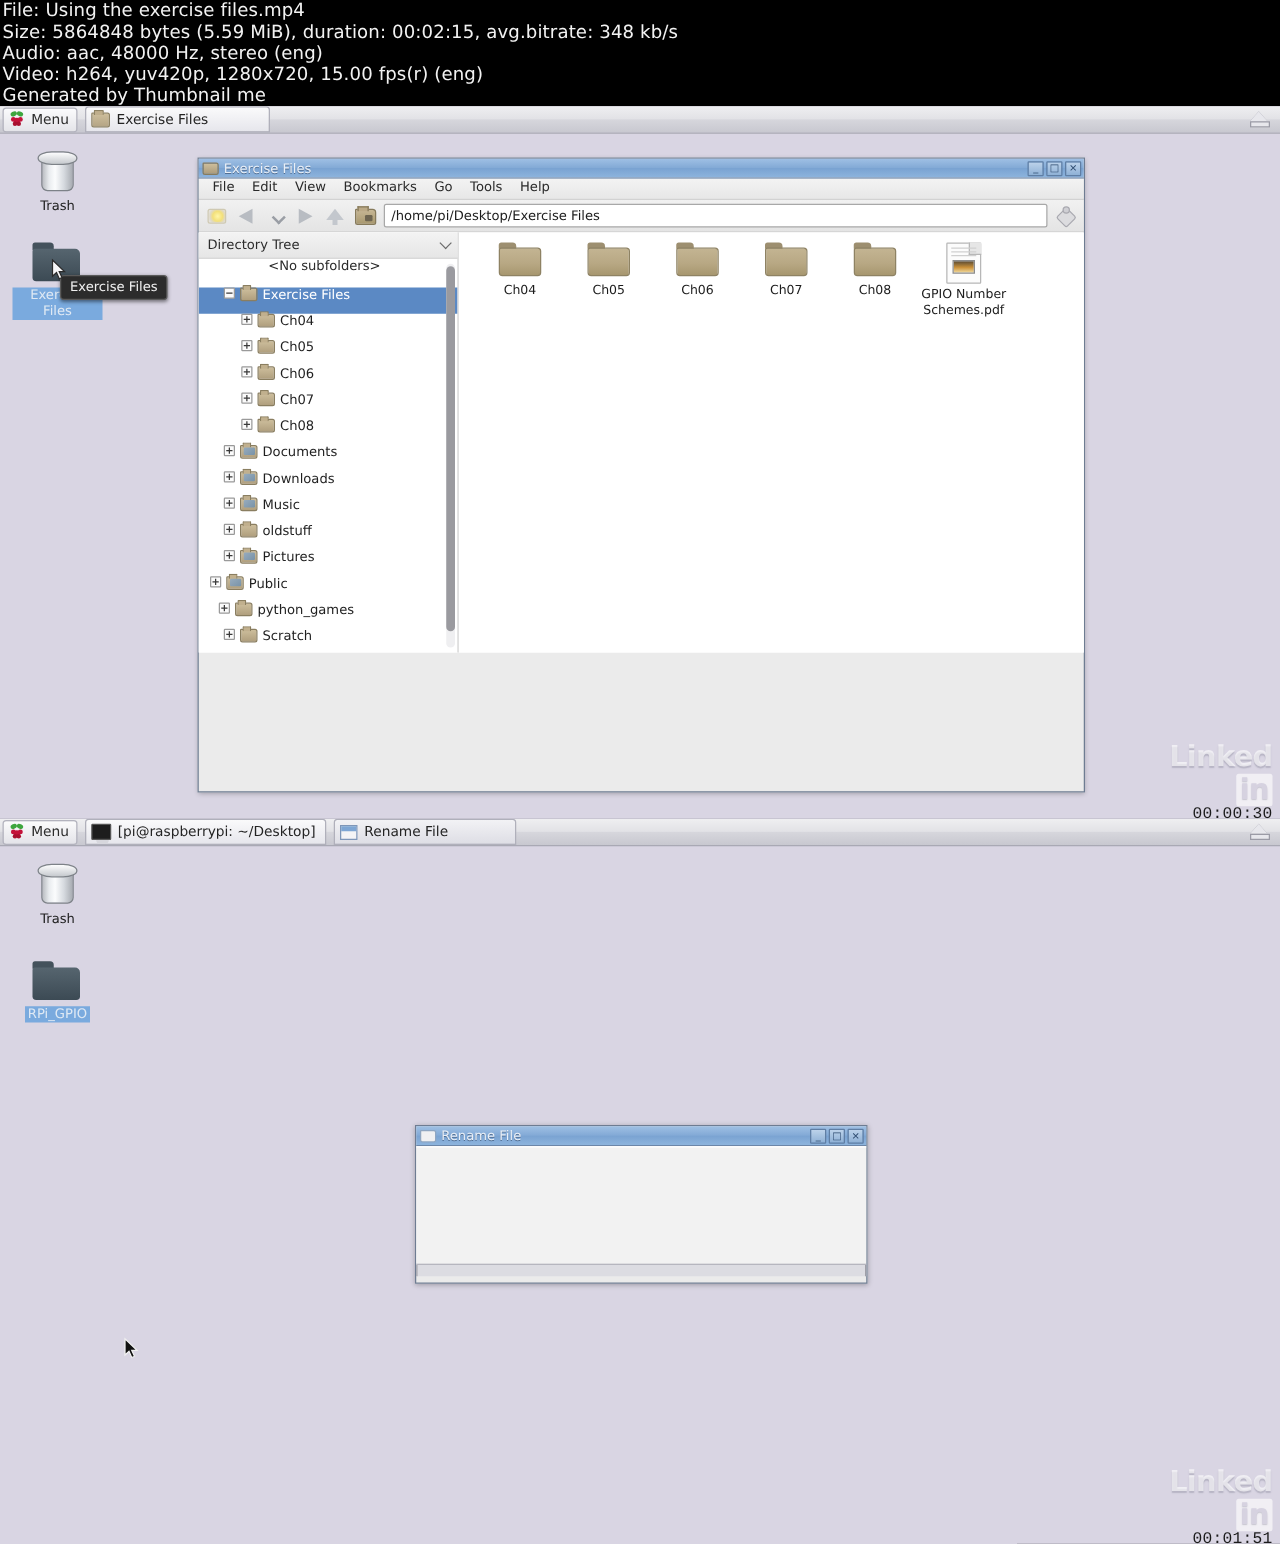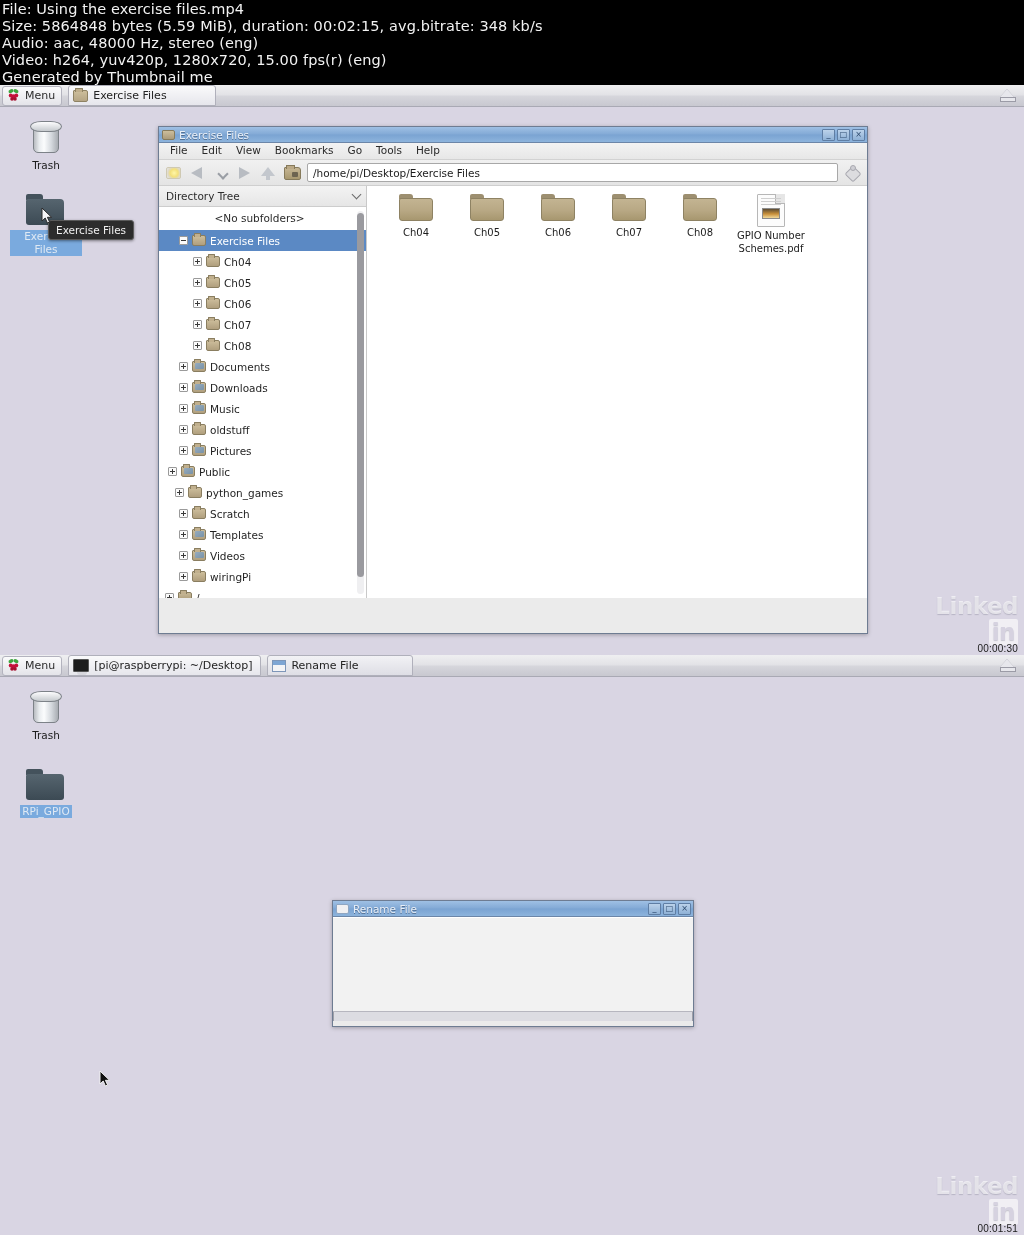--- a/index.html
+++ b/index.html
@@ -263,21 +263,21 @@
     border-bottom: 1px solid #cdcdcd;
     font-size: 10.5px; color: #2c2c2c;
   }
   .tree-head .chev {
     width: 7px; height: 7px; border-right: 1.6px solid #6a6a6a; border-bottom: 1.6px solid #6a6a6a;
     transform: rotate(45deg); margin-top: -3px;
   }
   .tree-scroll { flex: 1; position: relative; overflow: hidden; }
   .tree-list { padding-top: 2px; }
   .trow {
-    height: 21px; display: flex; align-items: center; gap: 4px;
+    height: 21px; display: flex; gap: 4px;
     font-size: 10.5px; color: #1f1f1f; padding-right: 6px;
   }
   .trow.sel { background: #5b89c4; color: #fff; }
   .trow.nosub { justify-content: center; color: #2b2b2b; padding-left: 0; }
   .expander {
     width: 9px; height: 9px; flex: none;
     border: 1px solid #9a9a9a; background: #fbfbfb;
     position: relative; border-radius: 1px;
   }
   .expander::before {
@@ -371,21 +371,21 @@
     font-size: 23px; font-weight: bold; color: rgba(255,255,255,.62);
     letter-spacing: -.5px; line-height: 26px;
     text-shadow: 0 1px 1px rgba(120,120,140,.35);
     font-family: "DejaVu Sans", sans-serif;
   }
   .wm .li span.inbox {
     display: inline-block; background: rgba(255,255,255,.62);
     color: #d6d2e0; padding: 0 3px; border-radius: 2px; margin-left: 1px;
   }
   .wm .ts {
-    font-size: 10px; color: #1b1b1b; font-family: Liberation Sans, sans-serif;
+    font-size: 13px; color: #1b1b1b; font-family: Liberation Mono, monospace;
     margin-top: -2px; letter-spacing: .2px;
   }
 </style>
 </head>
 <body>
 
 <div id="meta-header">
   <div>File: Using the exercise files.mp4</div>
   <div>Size: 5864848 bytes (5.59 MiB), duration: 00:02:15, avg.bitrate: 348 kb/s</div>
   <div>Audio: aac, 48000 Hz, stereo (eng)</div>
@@ -482,21 +482,21 @@
             <i class="tb-homefolder"></i>
           </span>
         <span class="pathbar">
           <span>/home/pi/Desktop/Exercise Files</span>
         </span>
         <span class="tbi">
             <i class="tb-bookmark"></i>
           </span>
       </div>
 
-      <div class="wbody" style="height:412px;">
+      <div class="wbody" style="height:336px;">
         <div class="tree-pane">
           <div class="tree-head">
             <span>Directory Tree</span>
             <span class="chev"></span>
           </div>
           <div class="tree-scroll">
             <div class="trow nosub">
               <span>&lt;No subfolders&gt;</span>
             </div>
             <div class="tree-list" id="tree-list">

